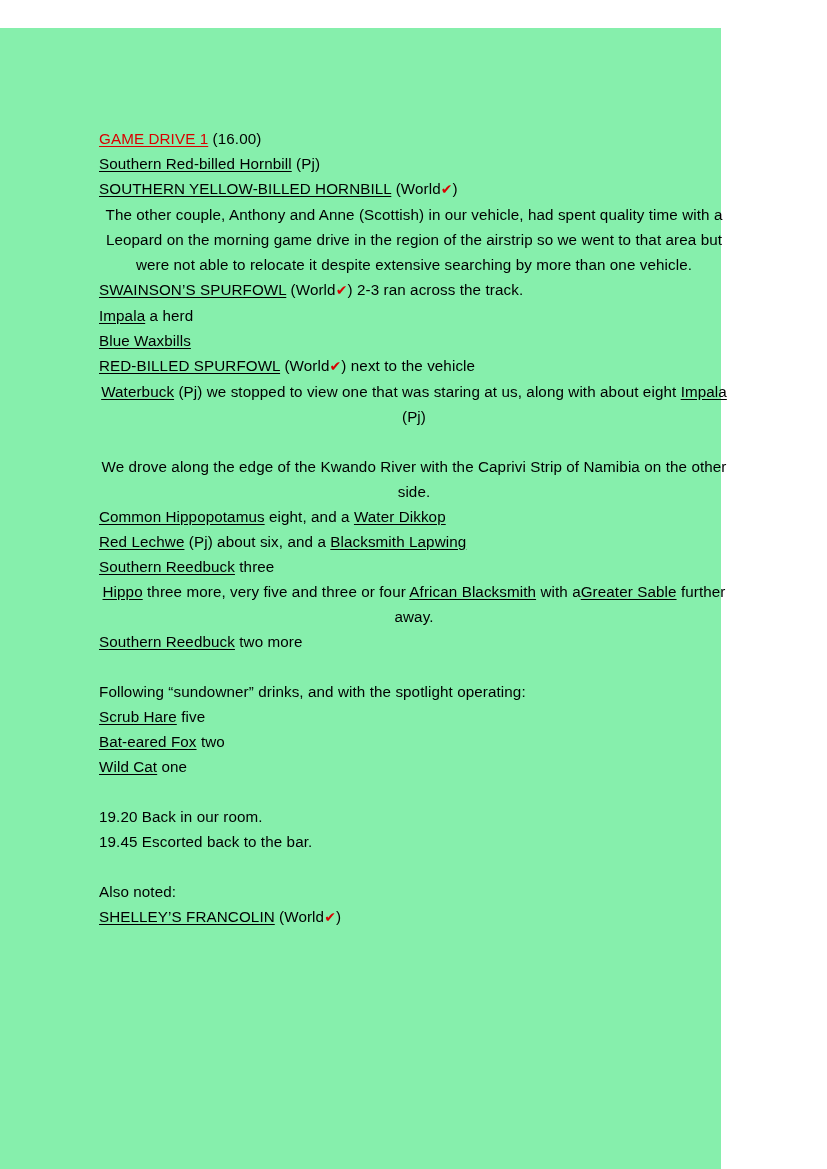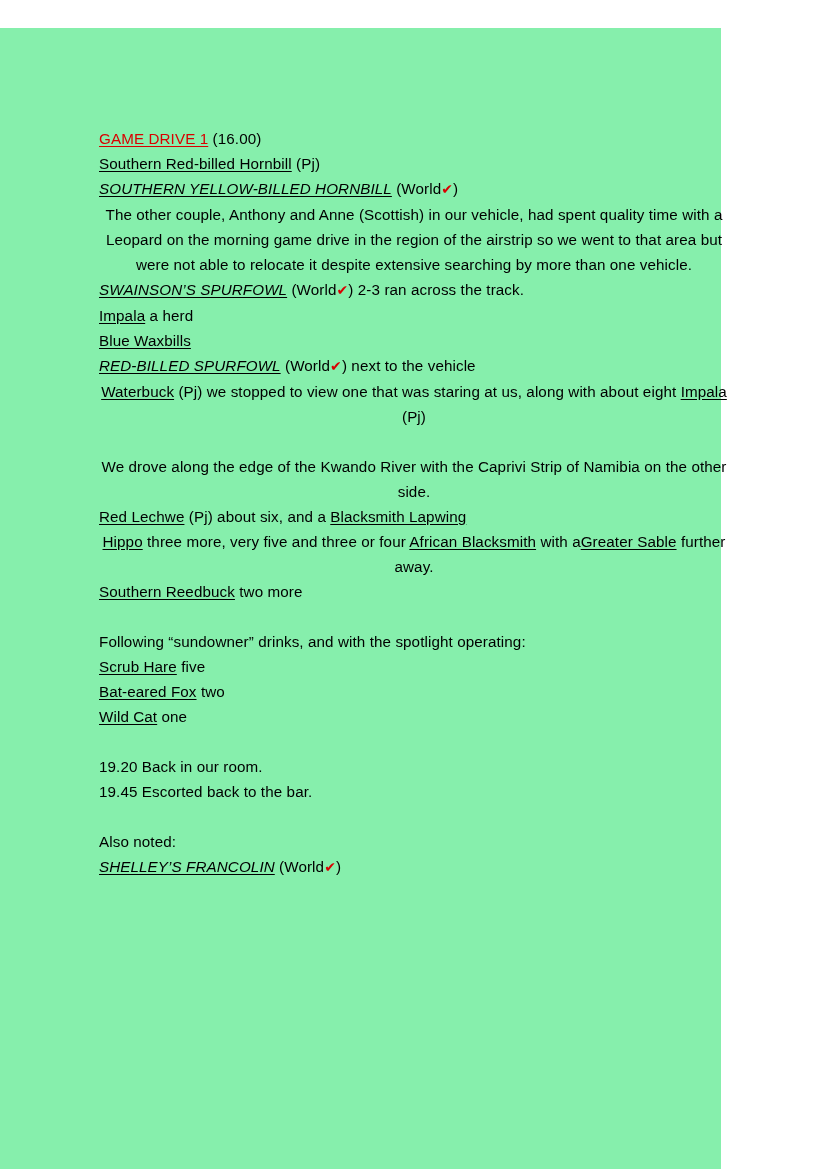--- a/index.html
+++ b/index.html
@@ -47,21 +47,20 @@
     text-underline-offset: 2px;
   }
   .red-u {
     color: #d90000;
     text-decoration: underline;
     text-underline-offset: 2px;
   }
   .caps {
     text-decoration: underline;
     text-underline-offset: 2px;
-    font-style: italic;
   }
   .check {
     color: #d90000;
     font-size: 14px;
   }
 </style>
 </head>
 <body>
 
 <div class="page">
@@ -109,27 +108,36 @@
       <span class="u">Waterbuck</span>
       <span>(Pj) we stopped to view one that was staring at us, along with about eight</span>
       <span class="u">Impala</span>
       <span>(Pj)</span>
     </div>
 
     <div class="blank"></div>
 
     <div class="para">We drove along the edge of the Kwando River with the Caprivi Strip of Namibia on the other side.</div>
 
+    <div class="line">
+      <span class="u">Common Hippopotamus</span>
+      <span>eight, and a</span>
+      <span class="u">Water Dikkop</span>
+    </div>
 
     <div class="line">
       <span class="u">Red Lechwe</span>
       <span>(Pj) about six, and a</span>
       <span class="u">Blacksmith Lapwing</span>
     </div>
 
+    <div class="line">
+      <span class="u">Southern Reedbuck</span>
+      <span>three</span>
+    </div>
 
     <div class="para">
       <span class="u">Hippo</span>
       <span>three more, very five and three or four</span>
       <span class="u">African Blacksmith</span>
       <span>with a</span><span class="u">Greater Sable</span>
       <span>further away.</span>
     </div>
 
     <div class="line">

